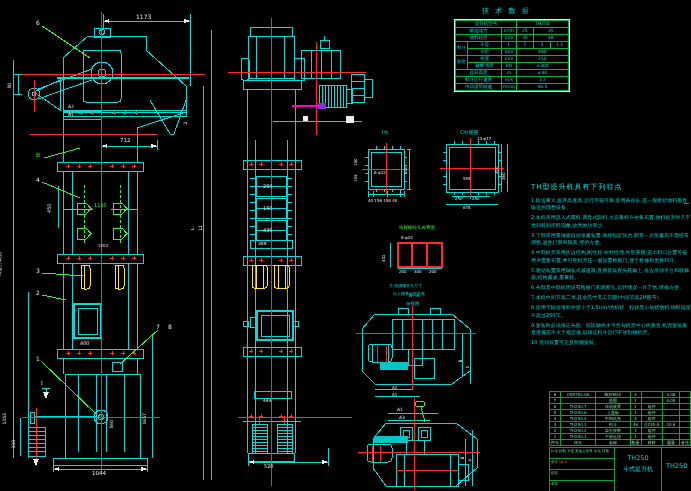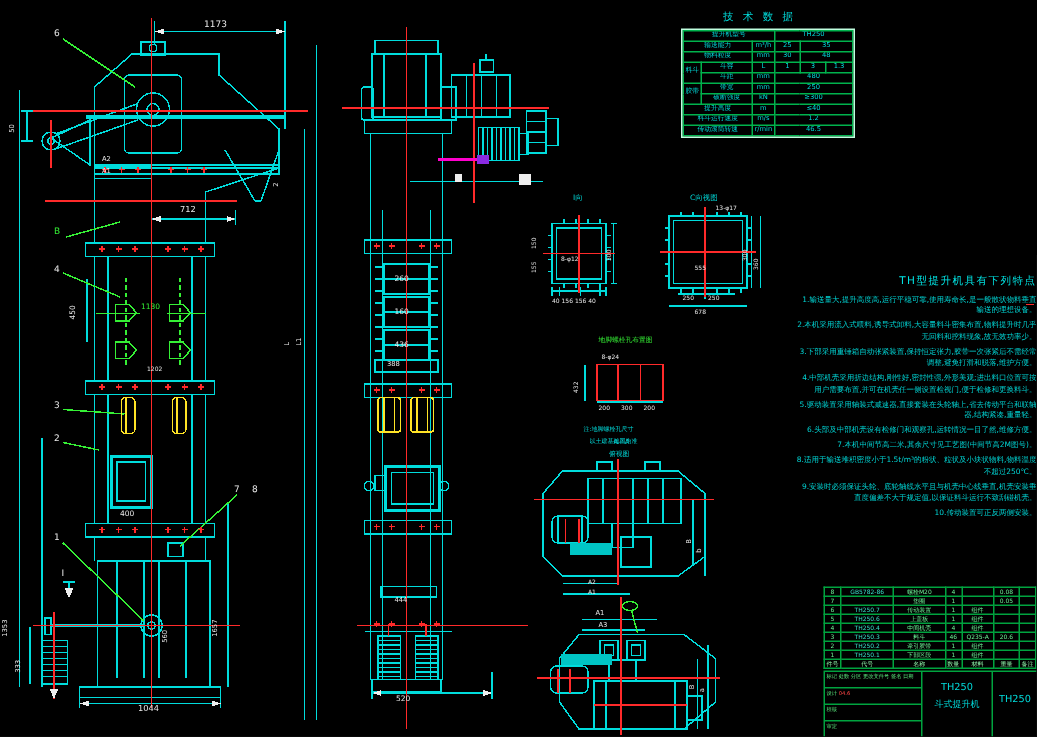--- a/index.html
+++ b/index.html
@@ -20,21 +20,21 @@
           padding:0 1px;height:5px;text-align:center;white-space:nowrap;overflow:hidden;}
   .bom td.code{color:#38e0c8}
   .bom tr.hd td{color:#8cf2a8}
   
   .tblock{position:absolute;left:549px;top:447px;width:160px;height:44px;border:1px solid #00a33f;display:flex;}
   .tb-left{width:64px;border-right:1px solid #00a33f;font-size:3.5px;color:#59e87d;}
   .tb-left .row{border-bottom:1px solid #00a33f;height:9px;padding:1px 1px 0 1px;white-space:nowrap;overflow:hidden;}
   .tb-mid{width:46px;border-right:1px solid #00a33f;text-align:center;color:#00dcdc;}
   .tb-right{flex:1;color:#00dcdc;text-align:left;padding-left:4px;}
   .features{position:absolute;left:531px;top:182px;width:160px;height:210px;overflow:hidden;
-            color:#00d4d4;font-size:5px;line-height:1.5;text-align:right;}
+            color:#00d4d4;font-size:5px;line-height:1.5;}
   .features .ft-title{font-size:7px;color:#00e5e5;letter-spacing:1px;margin-bottom:4px;}
   .features div.it{margin-bottom:2.5px;}
   .ttitle{letter-spacing:2px;}
 </style>
 </head>
 <body>
 
 <div class="canvas">
 
 <svg width="691" height="491" viewBox="0 0 691 491" shape-rendering="crispEdges">

